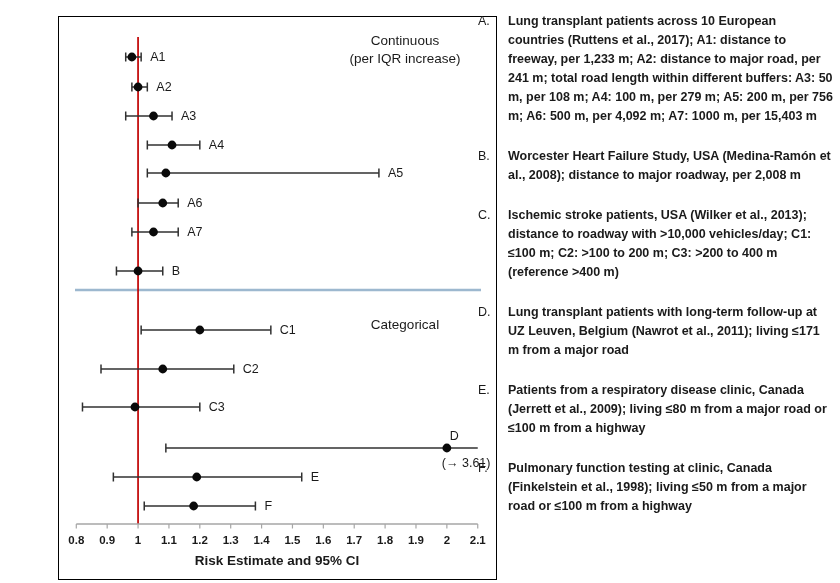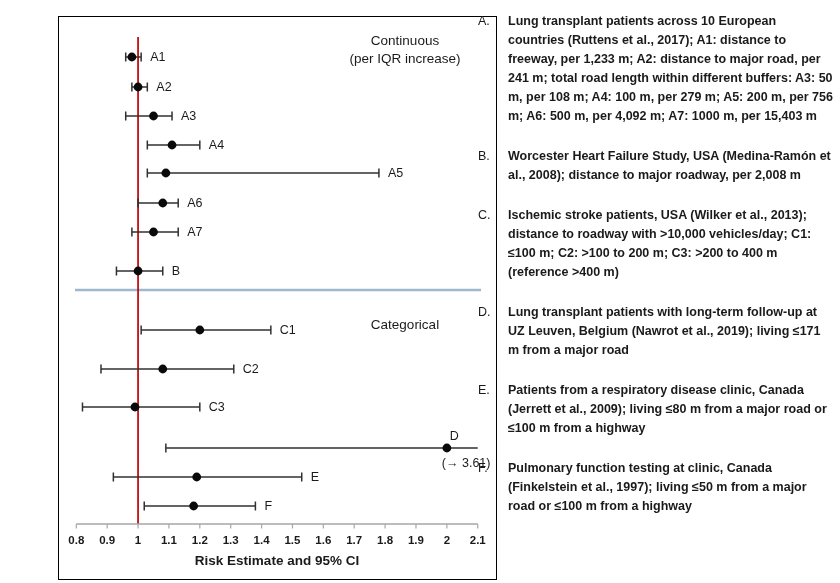--- a/index.html
+++ b/index.html
@@ -140,23 +140,23 @@
   <div class="legend-item">
     <div class="legend-letter">B.</div>
     <div class="legend-text">Worcester Heart Failure Study, USA (Medina-Ramón et al., 2008); distance to major roadway, per 2,008 m</div>
   </div>
   <div class="legend-item">
     <div class="legend-letter">C.</div>
     <div class="legend-text">Ischemic stroke patients, USA (Wilker et al., 2013); distance to roadway with &gt;10,000 vehicles/day; C1: ≤100 m; C2: &gt;100 to 200 m; C3: &gt;200 to 400 m (reference &gt;400 m)</div>
   </div>
   <div class="legend-item">
     <div class="legend-letter">D.</div>
-    <div class="legend-text">Lung transplant patients with long-term follow-up at UZ Leuven, Belgium (Nawrot et al., 2019); living ≤171 m from a major road</div>
+    <div class="legend-text">Lung transplant patients with long-term follow-up at UZ Leuven, Belgium (Nawrot et al., 2011); living ≤171 m from a major road</div>
   </div>
   <div class="legend-item">
     <div class="legend-letter">E.</div>
     <div class="legend-text">Patients from a respiratory disease clinic, Canada (Jerrett et al., 2009); living ≤80 m from a major road or ≤100 m from a highway</div>
   </div>
   <div class="legend-item">
     <div class="legend-letter">F.</div>
-    <div class="legend-text">Pulmonary function testing at clinic, Canada (Finkelstein et al., 1997); living ≤50 m from a major road or ≤100 m from a highway</div>
+    <div class="legend-text">Pulmonary function testing at clinic, Canada (Finkelstein et al., 1998); living ≤50 m from a major road or ≤100 m from a highway</div>
   </div>
 </div>
 
 </body></html>

